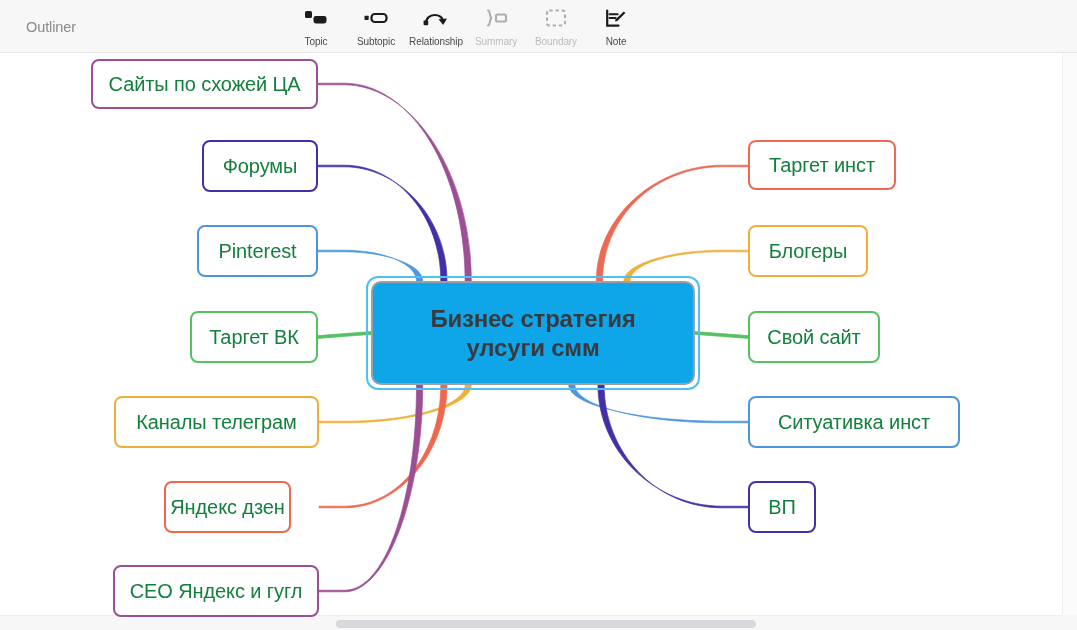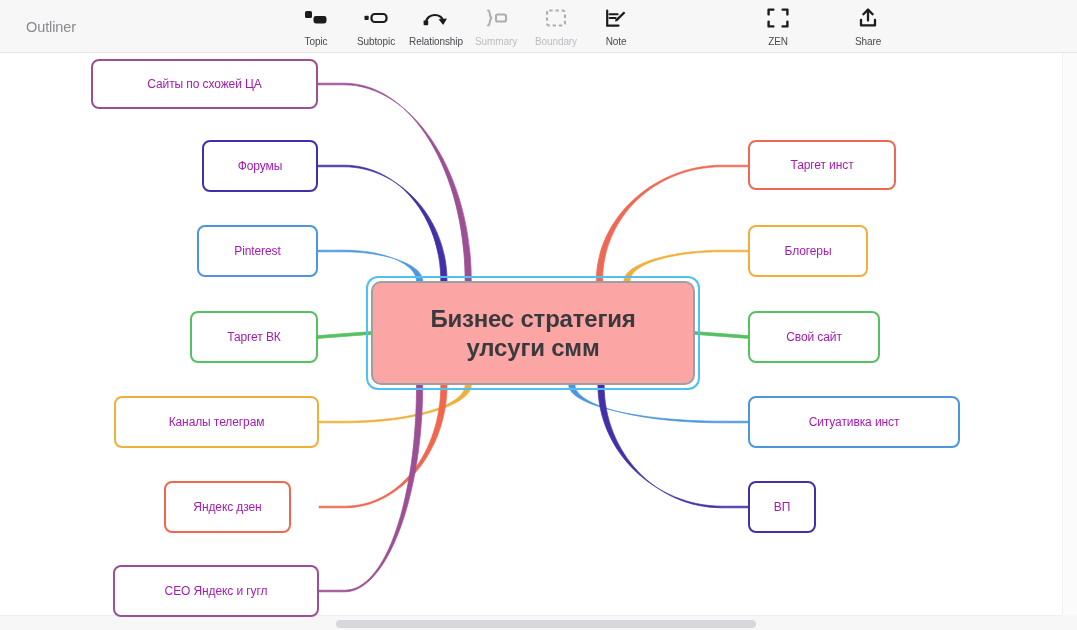--- a/index.html
+++ b/index.html
@@ -107,36 +107,36 @@
     border-radius: 8px;
     border-width: 2.6px;
     border-style: solid;
     display: flex;
     align-items: center;
     justify-content: center;
     cursor: pointer;
     z-index: 5;
   }
   .node span {
-    font-size: 12px;
-    color: #a21caf;
+    font-size: 20px;
+    color: #15803d;
     white-space: nowrap;
     letter-spacing: -0.1px;
   }
 
   .root-sel {
     position: absolute;
     border: 2px solid #4fc0f0;
     border-radius: 12px;
     z-index: 6;
     pointer-events: none;
   }
   .root-node {
     position: absolute;
-    background: #fca5a5;
+    background: #0ea5e9;
     border: 2.5px solid #9aa0a6;
     border-radius: 10px;
     display: flex;
     align-items: center;
     justify-content: center;
     text-align: center;
     cursor: pointer;
     z-index: 7;
   }
   .root-node span {
@@ -245,42 +245,20 @@
           <svg width="22" height="19" viewBox="0 0 22 19">
             <path d="M2.2 1.6 L2.2 16.6 L13.5 16.6" fill="none" stroke="#1c1c1e" stroke-width="2.2" stroke-linecap="round"></path>
             <path d="M4.6 5.2 L12.6 5.2 M4.6 9 L10.6 9" stroke="#1c1c1e" stroke-width="2.1" stroke-linecap="round"></path>
             <path d="M18.8 2.4 L20.4 4 L12.4 12 L10 12.6 L10.6 10.2 Z" fill="#1c1c1e"></path>
           </svg>
         </div>
         <div class="lbl">Note</div>
       </div>
     </div>
 
-    <div class="tool-group" id="tools-zen">
-      <div class="tool">
-        <div class="ic">
-          <svg width="22" height="20" viewBox="0 0 22 20">
-            <path d="M1.6 6.4 L1.6 1.6 L6.4 1.6 M15.6 1.6 L20.4 1.6 L20.4 6.4
-                     M20.4 13.6 L20.4 18.4 L15.6 18.4 M6.4 18.4 L1.6 18.4 L1.6 13.6" fill="none" stroke="#1c1c1e" stroke-width="2.4" stroke-linecap="round" stroke-linejoin="round"></path>
-          </svg>
-        </div>
-        <div class="lbl">ZEN</div>
-      </div>
-
-      <div class="tool" style="margin-left:30px;">
-        <div class="ic">
-          <svg width="20" height="20" viewBox="0 0 20 20">
-            <path d="M10 1.8 L10 12.6" fill="none" stroke="#1c1c1e" stroke-width="2.3" stroke-linecap="round"></path>
-            <path d="M5.4 6.2 L10 1.6 L14.6 6.2" fill="none" stroke="#1c1c1e" stroke-width="2.3" stroke-linecap="round" stroke-linejoin="round"></path>
-            <path d="M3 11.8 L3 17.4 L17 17.4 L17 11.8" fill="none" stroke="#1c1c1e" stroke-width="2.3" stroke-linecap="round" stroke-linejoin="round"></path>
-          </svg>
-        </div>
-        <div class="lbl">Share</div>
-      </div>
-    </div>
 
   </div>
 
   <div class="canvas" id="canvas">
     <svg id="links" width="1077" height="577">
         <path d="M 318 30.2 L 344 30.2 C 412.31 30.2, 465.09999999999997 119.65, 465.09999999999997 228 L 471.3 228 C 471.3 119.65, 412.31 31.8, 344 31.8 L 318 31.8 Z" fill="#9c4f94" stroke="#9c4f94" stroke-width="0.7" stroke-linejoin="round"></path>
         <path d="M 318 112.2 L 344 112.2 C 398.945 112.2, 440.79999999999995 164.75, 440.79999999999995 228 L 447 228 C 447 164.75, 398.945 113.8, 344 113.8 L 318 113.8 Z" fill="#4330a8" stroke="#4330a8" stroke-width="0.7" stroke-linejoin="round"></path>
         <path d="M 318 197.2 L 344 197.2 C 385.58000000000004 197.2, 416.5 211.5, 416.5 228 L 422.70000000000005 228 C 422.70000000000005 211.5, 385.58000000000004 198.8, 344 198.8 L 318 198.8 Z" fill="#4d96dd" stroke="#4d96dd" stroke-width="0.7" stroke-linejoin="round"></path>
         <path d="M 318 282.6 L 371 278.6 L 371 281.4 L 318 285.4 Z" fill="#56c161" stroke="#56c161" stroke-width="0.7" stroke-linejoin="round"></path>
         <path d="M 319 368.2 L 345 368.2 C 412.76 368.2, 465.09999999999997 352.35, 465.09999999999997 332 L 471.3 332 C 471.3 352.35, 412.76 369.8, 345 369.8 L 319 369.8 Z" fill="#efb03b" stroke="#efb03b" stroke-width="0.7" stroke-linejoin="round"></path>

